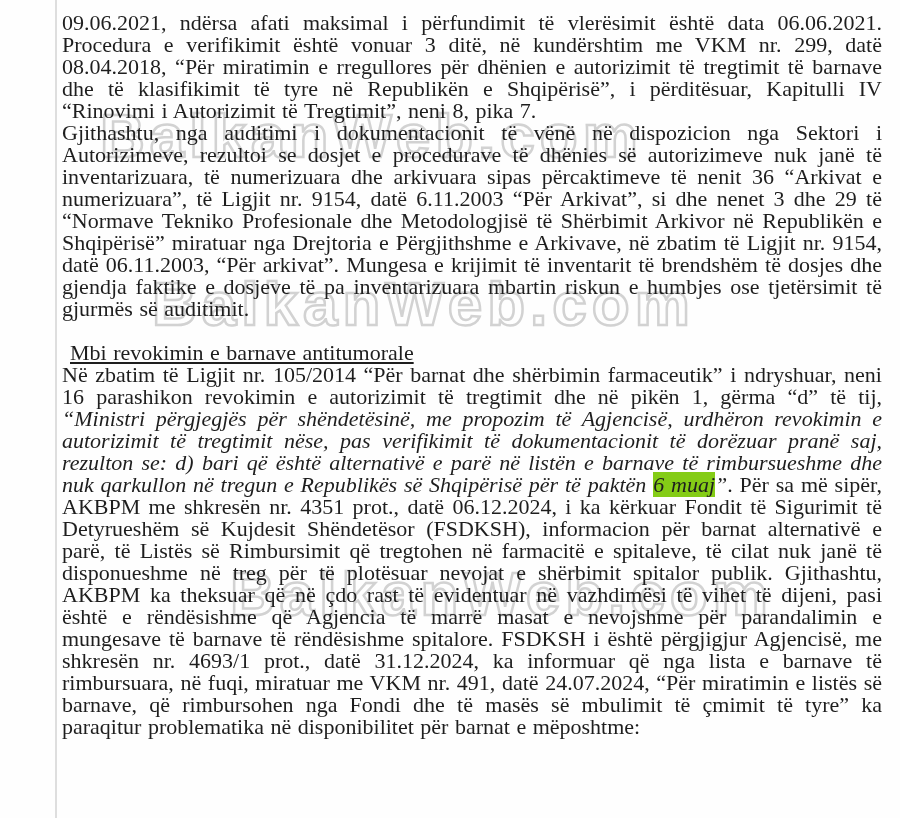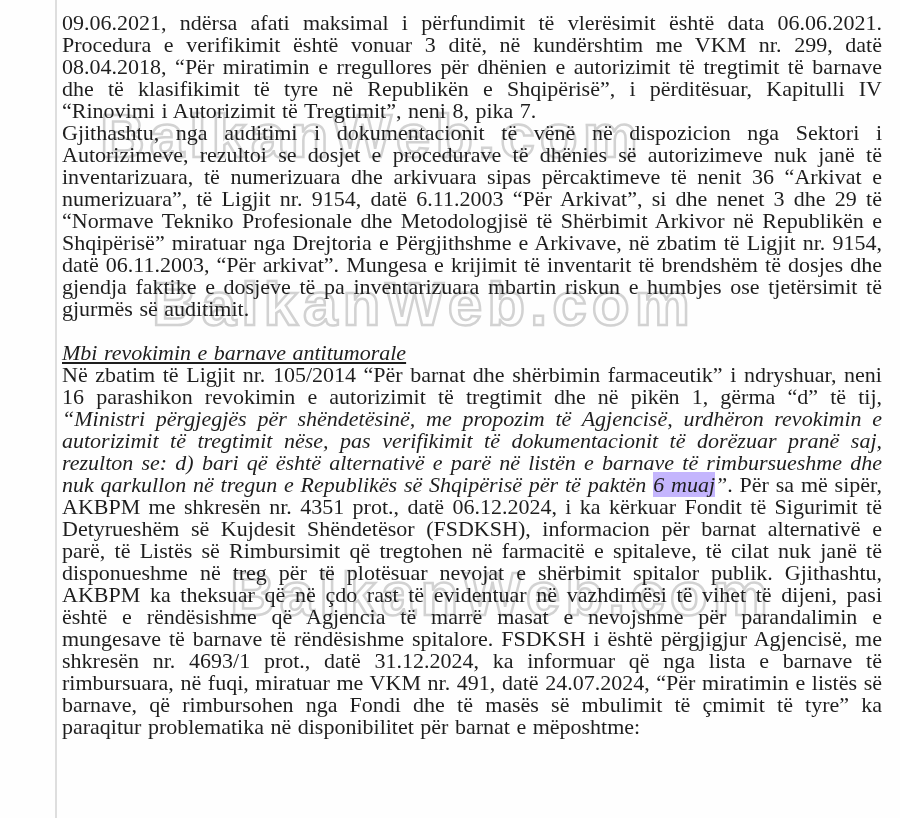--- a/index.html
+++ b/index.html
@@ -46,26 +46,26 @@
     font-size: 22px;
     line-height: 22px;
     color: #1e1e1e;
     text-align: justify;
     word-spacing: 1px;
     z-index: 2;
   }
   .para { margin: 0; padding: 0; }
   .heading-para { margin-top: 22px; }
   .heading {
-    font-style: italic;
     text-decoration: underline;
+    margin-left: 8px;
   }
   .italic { font-style: italic; }
   .highlight {
-    background: #c4b5fd;
+    background: #84cc16;
   }
 </style>
 </head>
 <body>
 
 <div class="page">
 
   <div class="edge-line"></div>
 
   <div class="watermark wm1">BalkanWeb.com</div>

